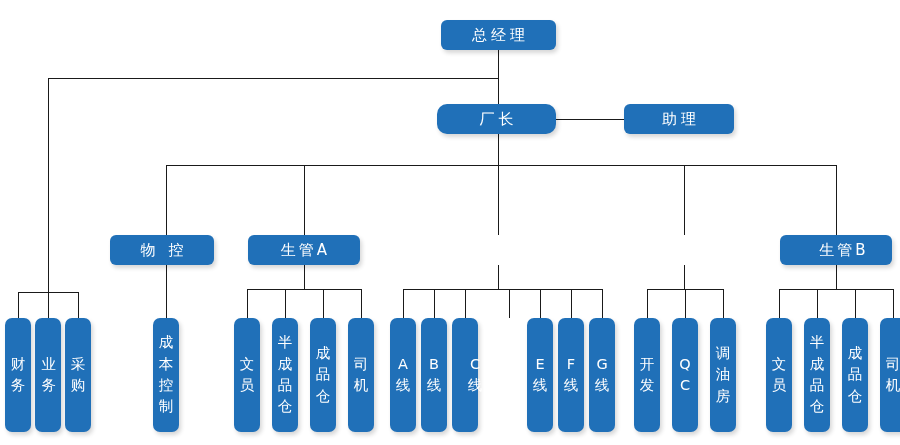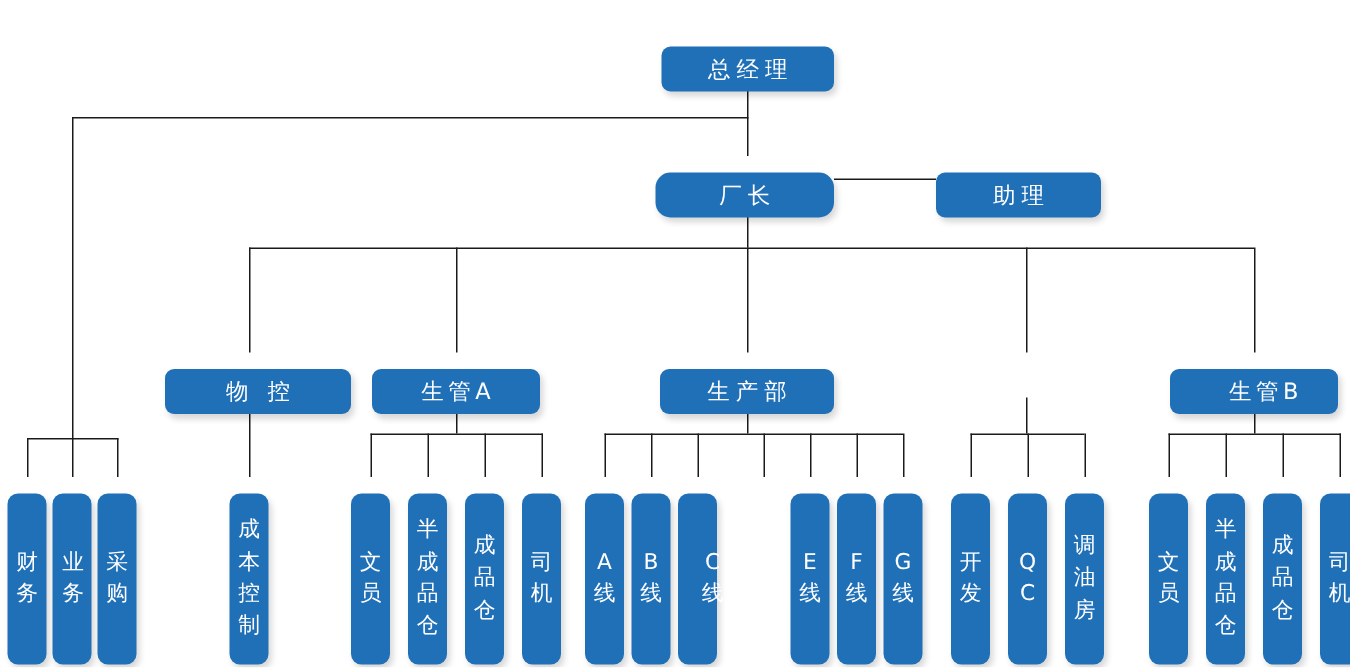--- a/index.html
+++ b/index.html
@@ -31,21 +31,20 @@
     box-sizing: border-box;
     background: #2070b8;
     border-radius: 6px;
     color: #ffffff;
     display: flex;
     align-items: center;
     justify-content: center;
     box-shadow: 2px 3px 4px rgba(0, 0, 0, 0.16);
     text-align: center;
     line-height: 1.12;
-    margin-top: 11px;
   }
   .node.h-node {
     height: 30px;
     font-size: 15px;
     letter-spacing: 4px;
     padding-left: 4px;
   }
   .node.h-node.tight { letter-spacing: 1px; padding-left: 1px; }
 
   .node.leaf {
@@ -125,23 +124,22 @@
   <div class="line v" style="left:779px; top:289px; height:29px;"></div>
   <div class="line v" style="left:817px; top:289px; height:29px;"></div>
   <div class="line v" style="left:855px; top:289px; height:29px;"></div>
   <div class="line v" style="left:893px; top:289px; height:29px;"></div>
 
   <div class="node h-node" style="left:441px; top:20px; width:115px;">总经理</div>
 
   <div class="node h-node" style="left:437px; top:104px; width:119px;border-radius:10px;">厂长</div>
   <div class="node h-node" style="left:624px; top:104px; width:110px;">助理</div>
 
-  <div class="node h-node" style="left:110px; top:235px; width:124px;">物  控</div>
+  <div class="node h-node" style="left:110px; top:235px; width:104px;">物  控</div>
   <div class="node h-node tight" style="left:248px; top:235px; width:112px; letter-spacing:3px; padding-left:3px;">生管A</div>
-  <div class="node h-node" style="left:440px; top:235px; width:116px;">生产部</div>
   <div class="node h-node tight" style="left:780px; top:235px; width:112px; letter-spacing:3px; padding-left:16px;">生管B</div>
 
   <div class="node leaf" style="left:5px; top:318px;">
     <span class="vtext">财务</span>
   </div>
   <div class="node leaf" style="left:35px; top:318px;text-align:right;">
     <span class="vtext">业务</span>
   </div>
   <div class="node leaf" style="left:65px; top:318px;">
     <span class="vtext">采购</span>

